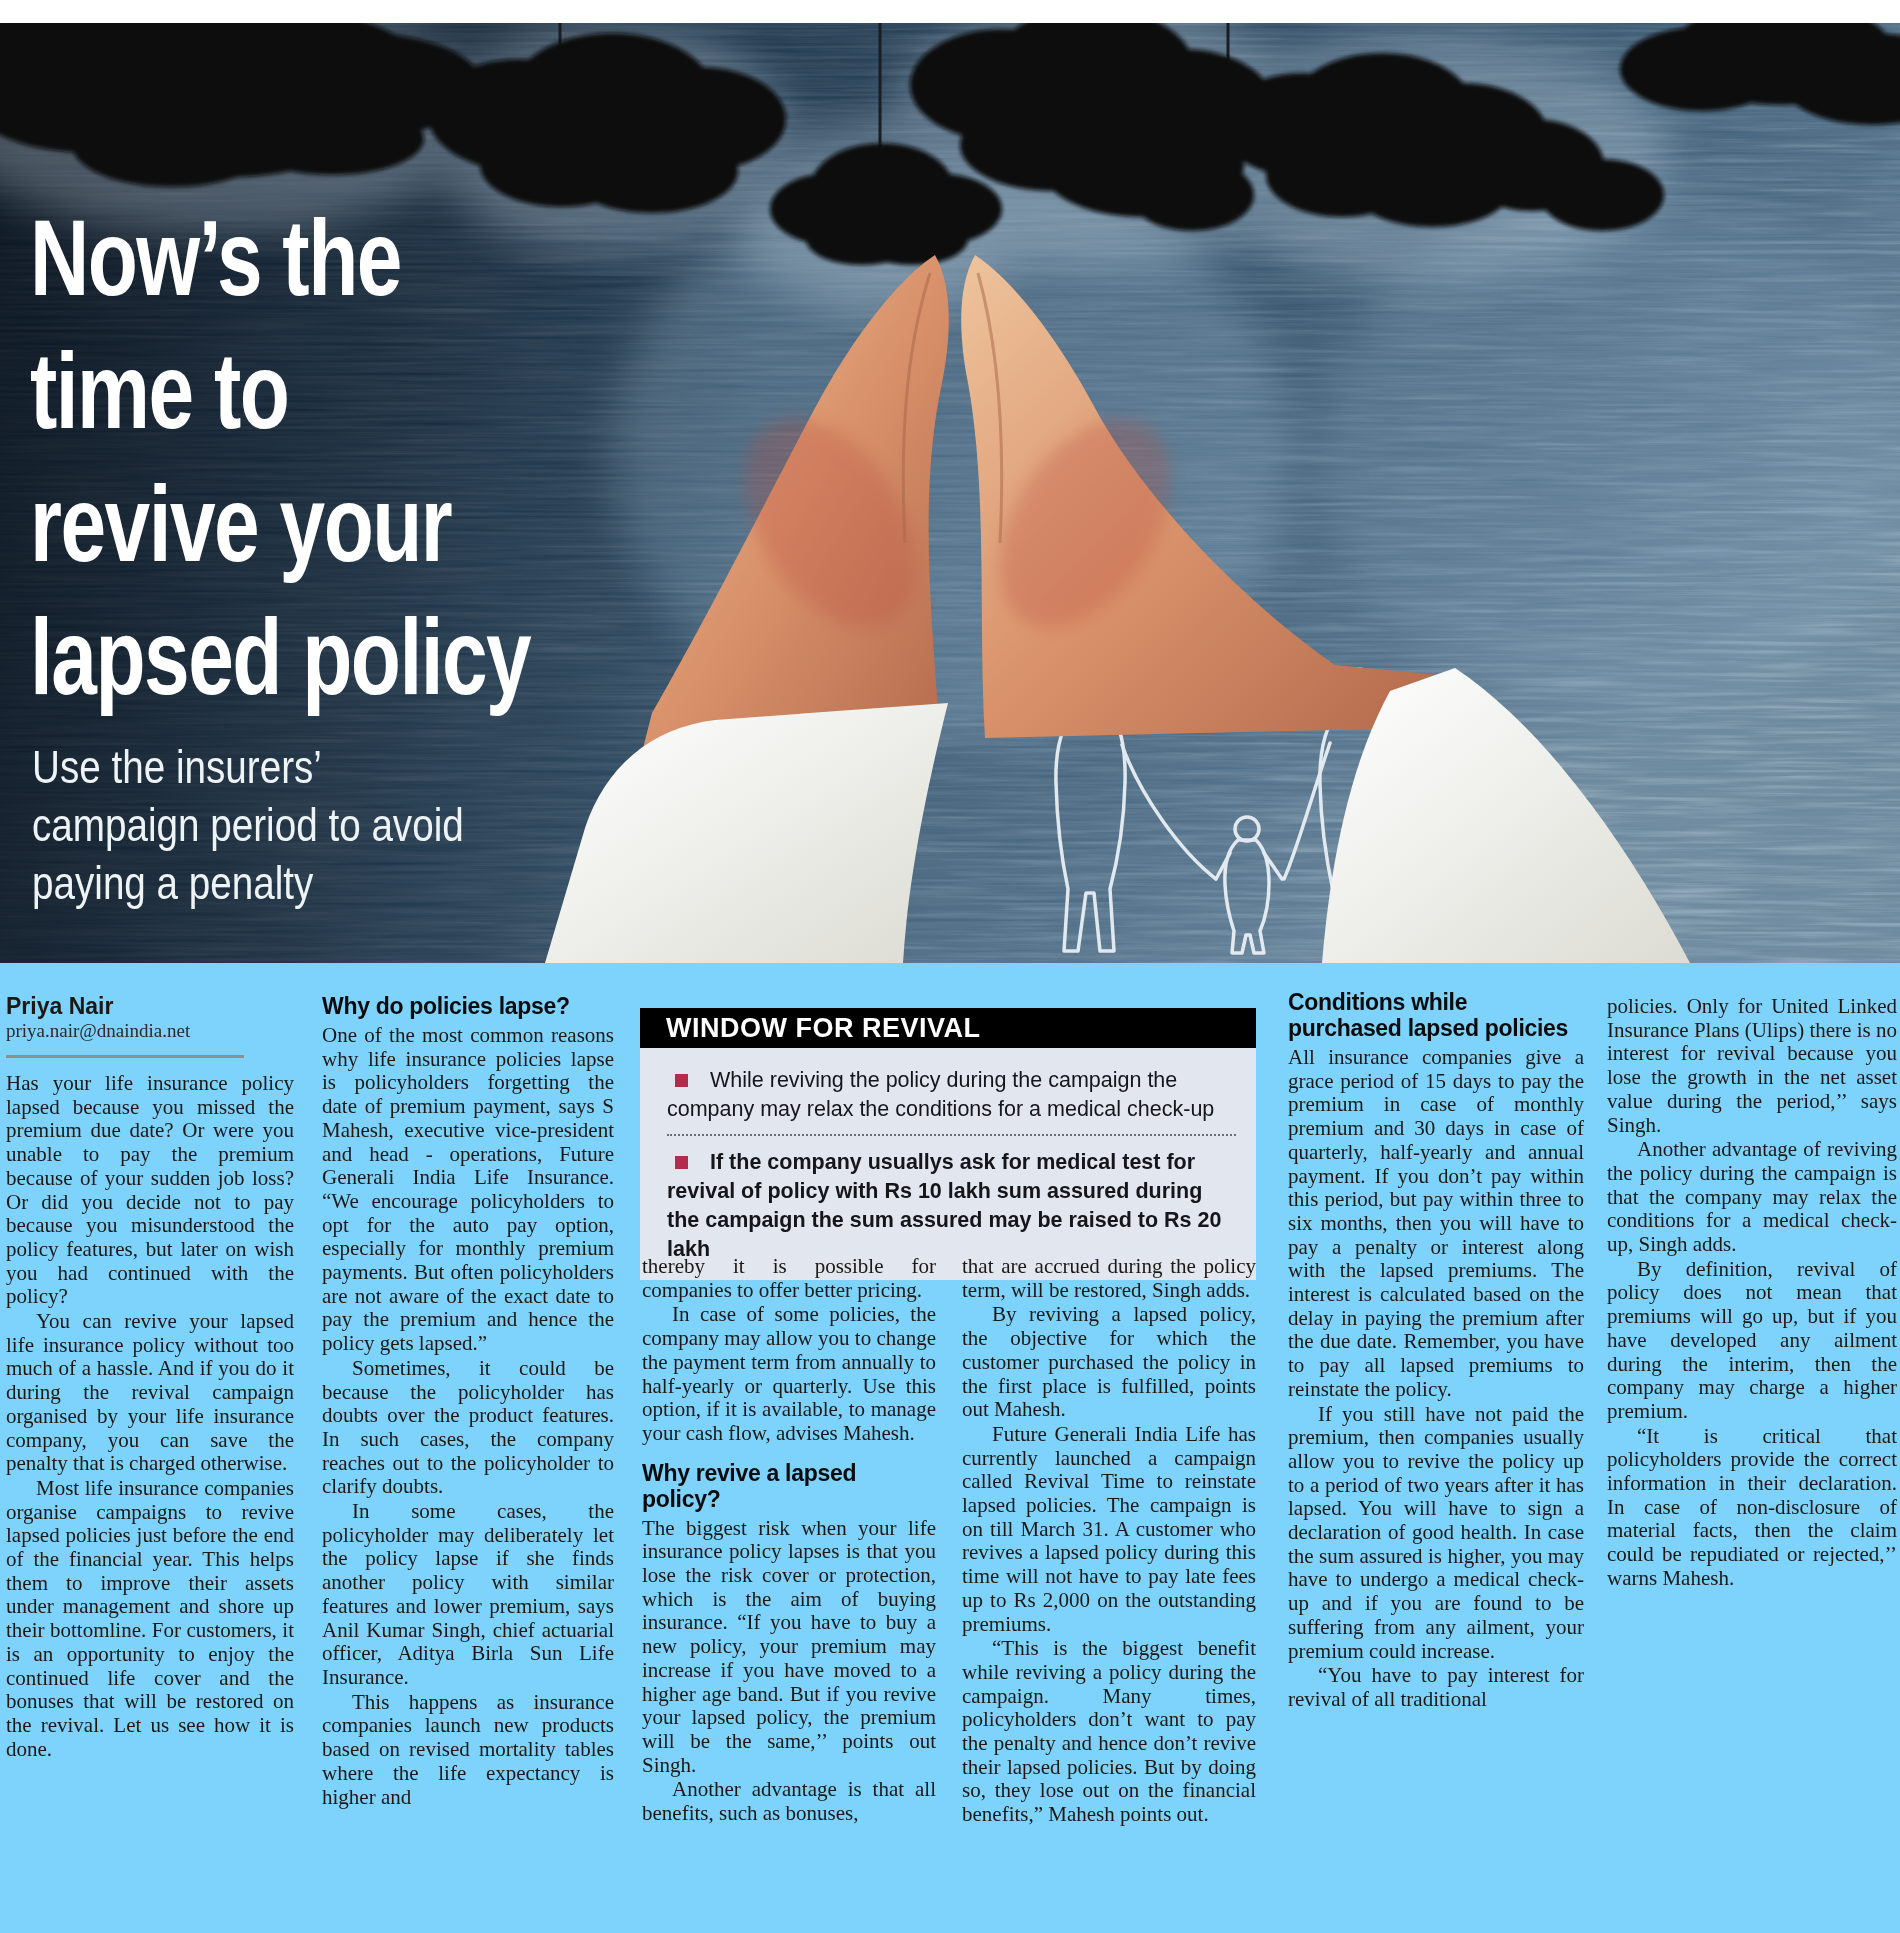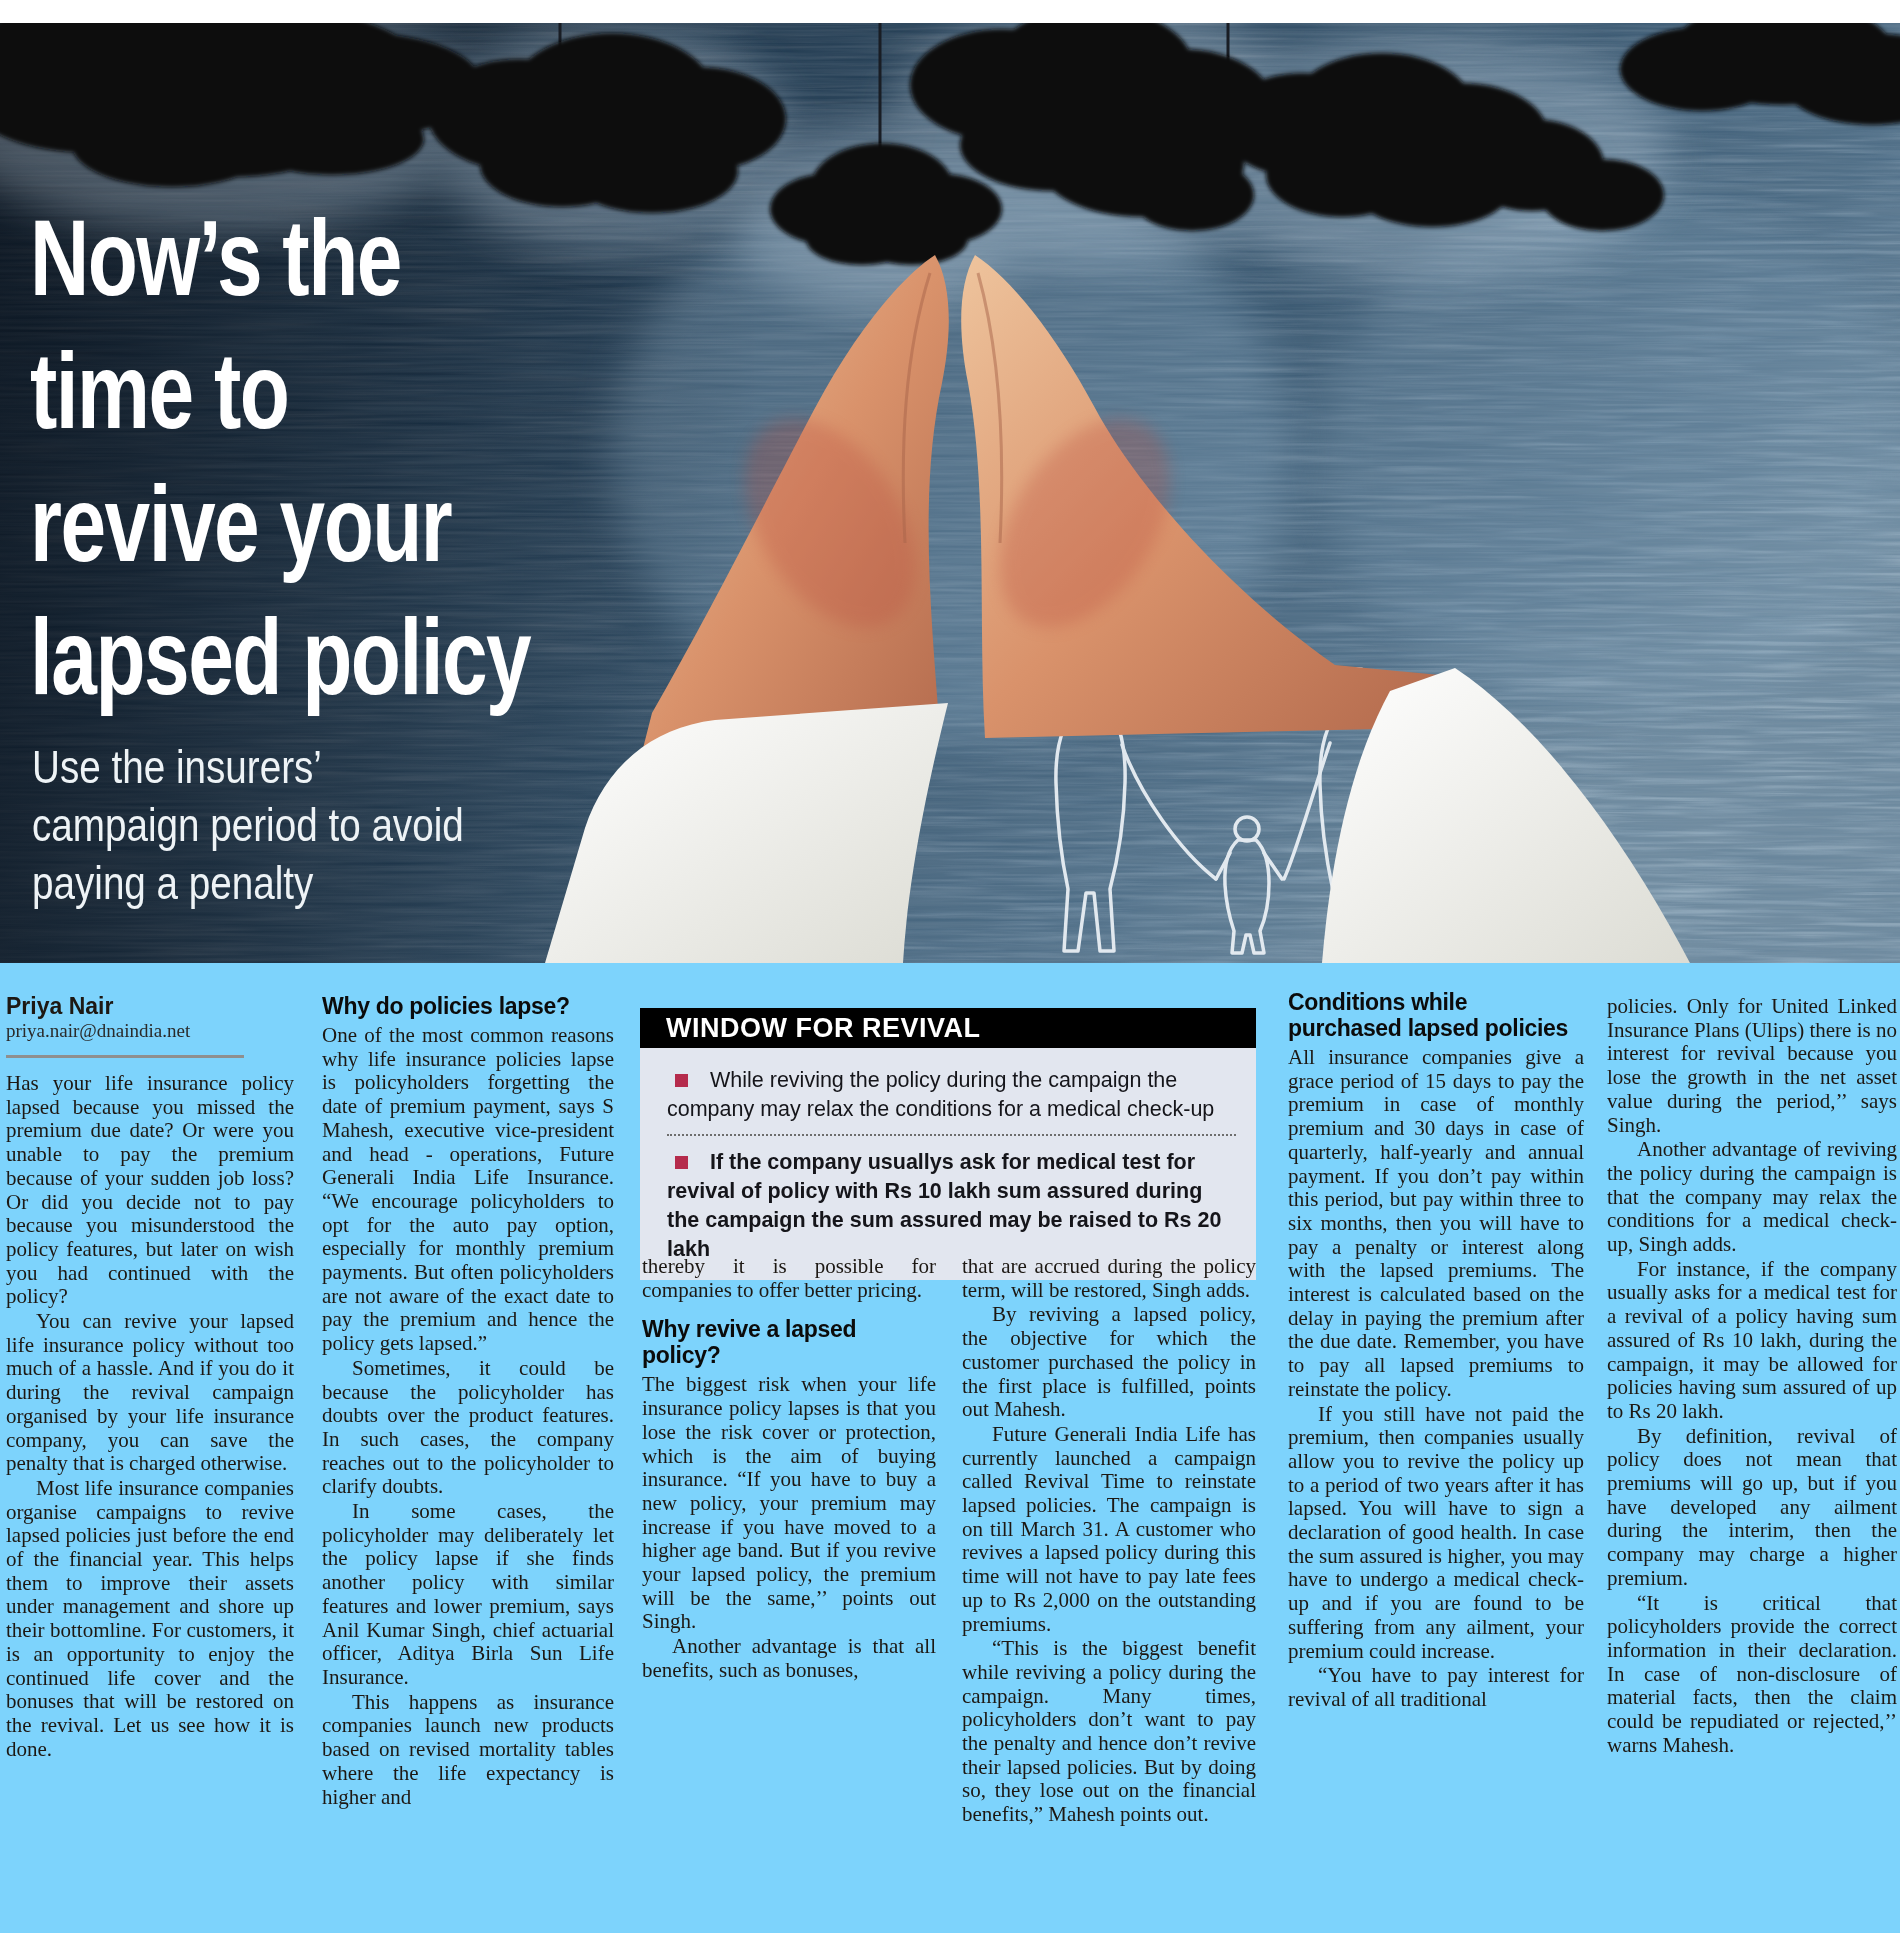--- a/index.html
+++ b/index.html
@@ -235,20 +235,21 @@
       <div class="infobox-header">WINDOW FOR REVIVAL</div>
       <div class="infobox-body">
         <p><span class="bullet-sq"></span><span>While reviving the policy during the campaign the company may relax the conditions for a medical check-up</span></p>
         <hr class="dotsep">
         <p class="bold"><span class="bullet-sq"></span><span>If the company usuallys ask for medical test for revival of policy with Rs 10 lakh sum assured during the campaign the sum assured may be raised to Rs 20 lakh</span></p>
       </div>
     </div>
 
     <div class="col c2">
       <p>thereby it is possible for companies to offer better pricing.</p>
+      <p class="ind">In case of some policies, the company may allow you to change the payment term from annually to half-yearly or quarterly. Use this option, if it is available, to manage your cash flow, advises Mahesh.</p>
       <h3 style="margin-top:14px;">Why revive a lapsed policy?</h3>
       <p>The biggest risk when your life insurance policy lapses is that you lose the risk cover or protection, which is the aim of buying insurance. “If you have to buy a new policy, your premium may increase if you have moved to a higher age band. But if you revive your lapsed policy, the premium will be the same,’’ points out Singh.</p>
       <p class="ind">Another advantage is that all benefits, such as bonuses,</p>
     </div>
 
     <div class="col c3">
       <p>that are accrued during the policy term, will be restored, Singh adds.</p>
       <p class="ind">By reviving a lapsed policy, the objective for which the customer purchased the policy in the first place is fulfilled, points out Mahesh.</p>
       <p class="ind">Future Generali India Life has currently launched a campaign called Revival Time to reinstate lapsed policies. The campaign is on till March 31. A customer who revives a lapsed policy during this time will not have to pay late fees up to Rs 2,000 on the outstanding premiums.</p>
       <p class="ind">“This is the biggest benefit while reviving a policy during the campaign. Many times, policyholders don’t want to pay the penalty and hence don’t revive their lapsed policies. But by doing so, they lose out on the financial benefits,” Mahesh points out.</p>
@@ -257,19 +258,18 @@
     <div class="col c4">
       <h3>Conditions while purchased lapsed policies</h3>
       <p>All insurance companies give a grace period of 15 days to pay the premium in case of monthly premium and 30 days in case of quarterly, half-yearly and annual payment. If you don’t pay within this period, but pay within three to six months, then you will have to pay a penalty or interest along with the lapsed premiums. The interest is calculated based on the delay in paying the premium after the due date. Remember, you have to pay all lapsed premiums to reinstate the policy.</p>
       <p class="ind">If you still have not paid the premium, then companies usually allow you to revive the policy up to a period of two years after it has lapsed. You will have to sign a declaration of good health. In case the sum assured is higher, you may have to undergo a medical check-up and if you are found to be suffering from any ailment, your premium could increase.</p>
       <p class="ind">“You have to pay interest for revival of all traditional</p>
     </div>
 
     <div class="col c5">
       <p>policies. Only for United Linked Insurance Plans (Ulips) there is no interest for revival because you lose the growth in the net asset value during the period,’’ says Singh.</p>
       <p class="ind">Another advantage of reviving the policy during the campaign is that the company may relax the conditions for a medical check-up, Singh adds.</p>
-      <p class="ind">For instance, if the company usually asks for a medical test for a revival of a policy having sum assured of Rs 10 lakh, during the campaign, it may be allowed for policies having sum assured of up to Rs 20 lakh.</p>
       <p class="ind">By definition, revival of policy does not mean that premiums will go up, but if you have developed any ailment during the interim, then the company may charge a higher premium.</p>
       <p class="ind">“It is critical that policyholders provide the correct information in their declaration. In case of non-disclosure of material facts, then the claim could be repudiated or rejected,’’ warns Mahesh.</p>
     </div>
 
   </div>
 </div>
 
 </body></html>

